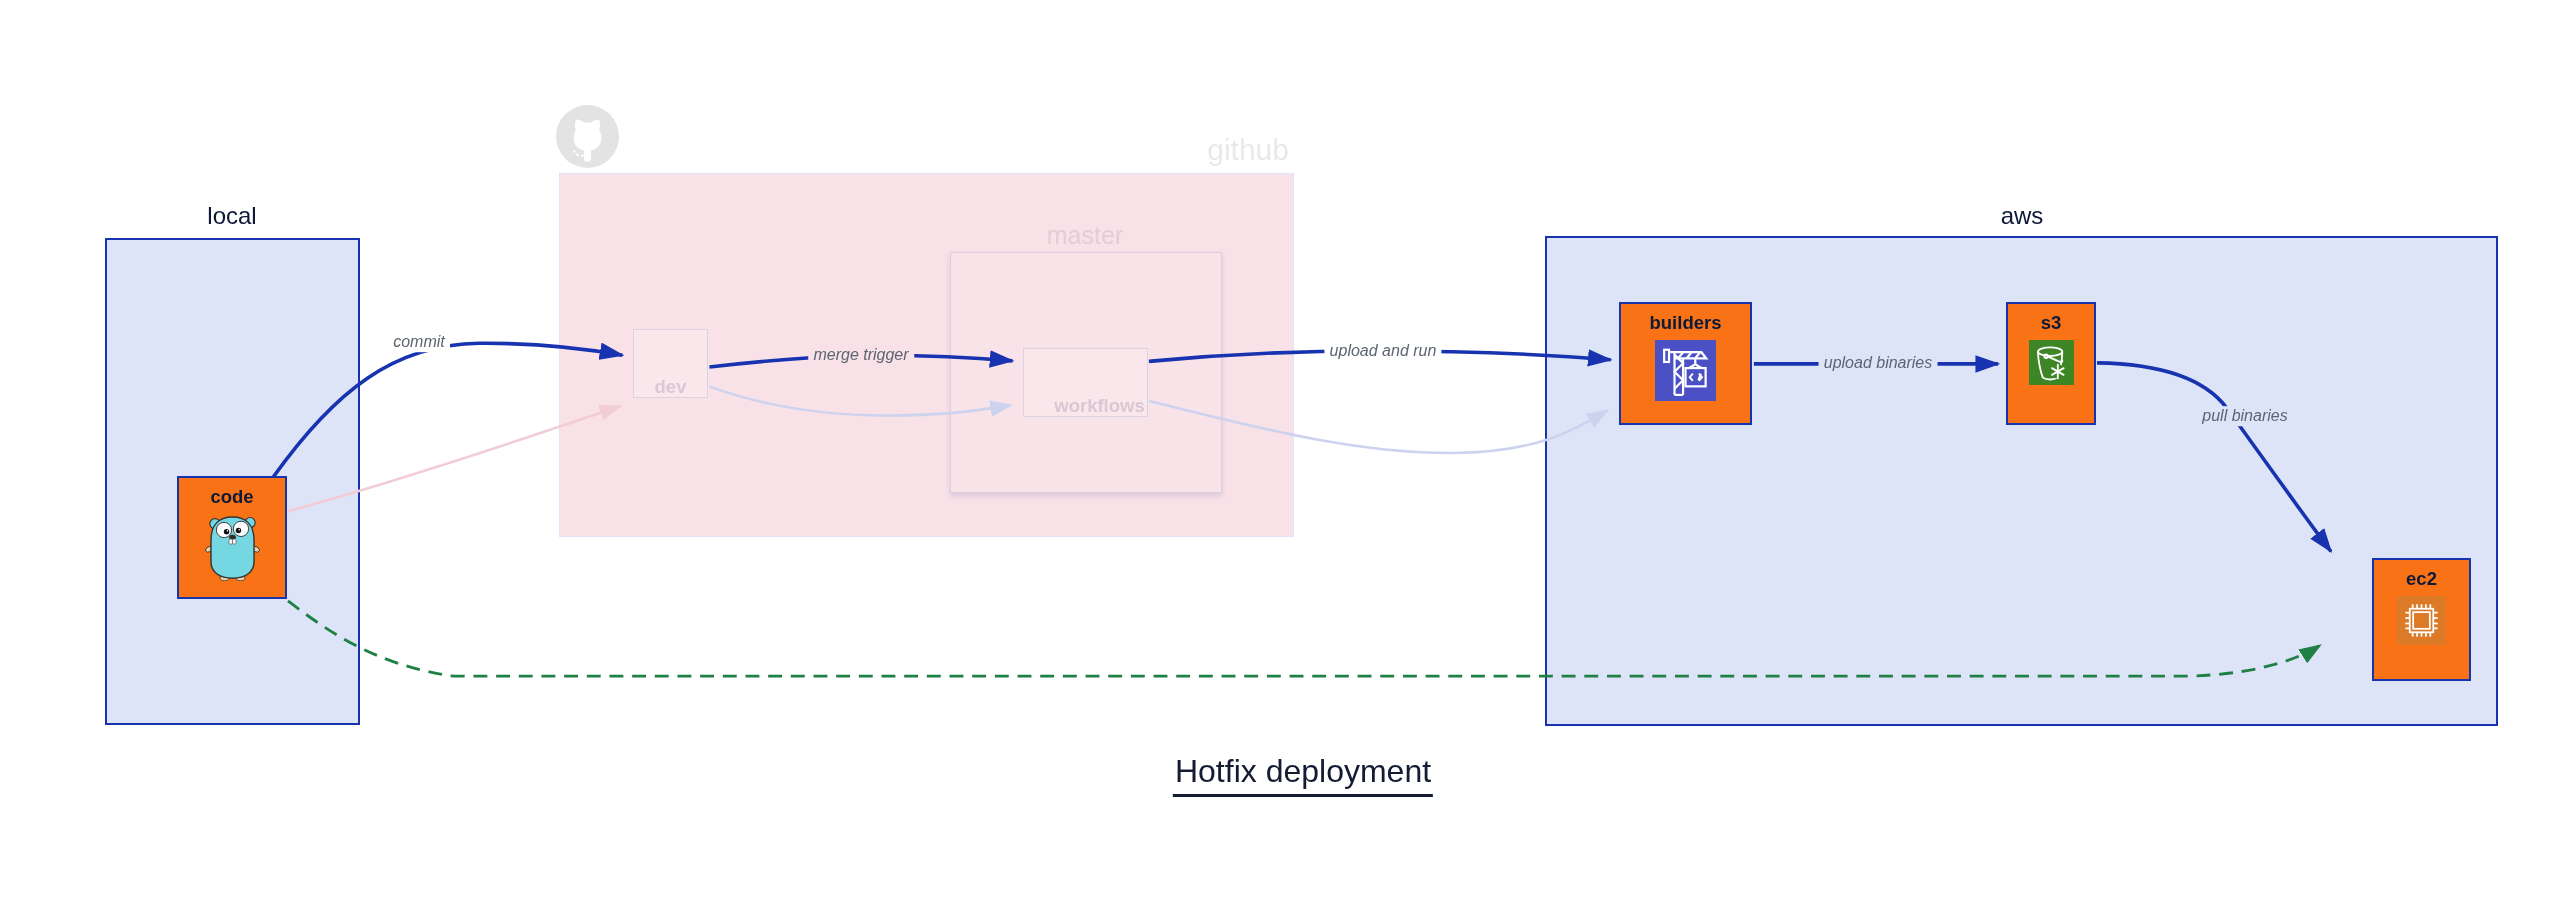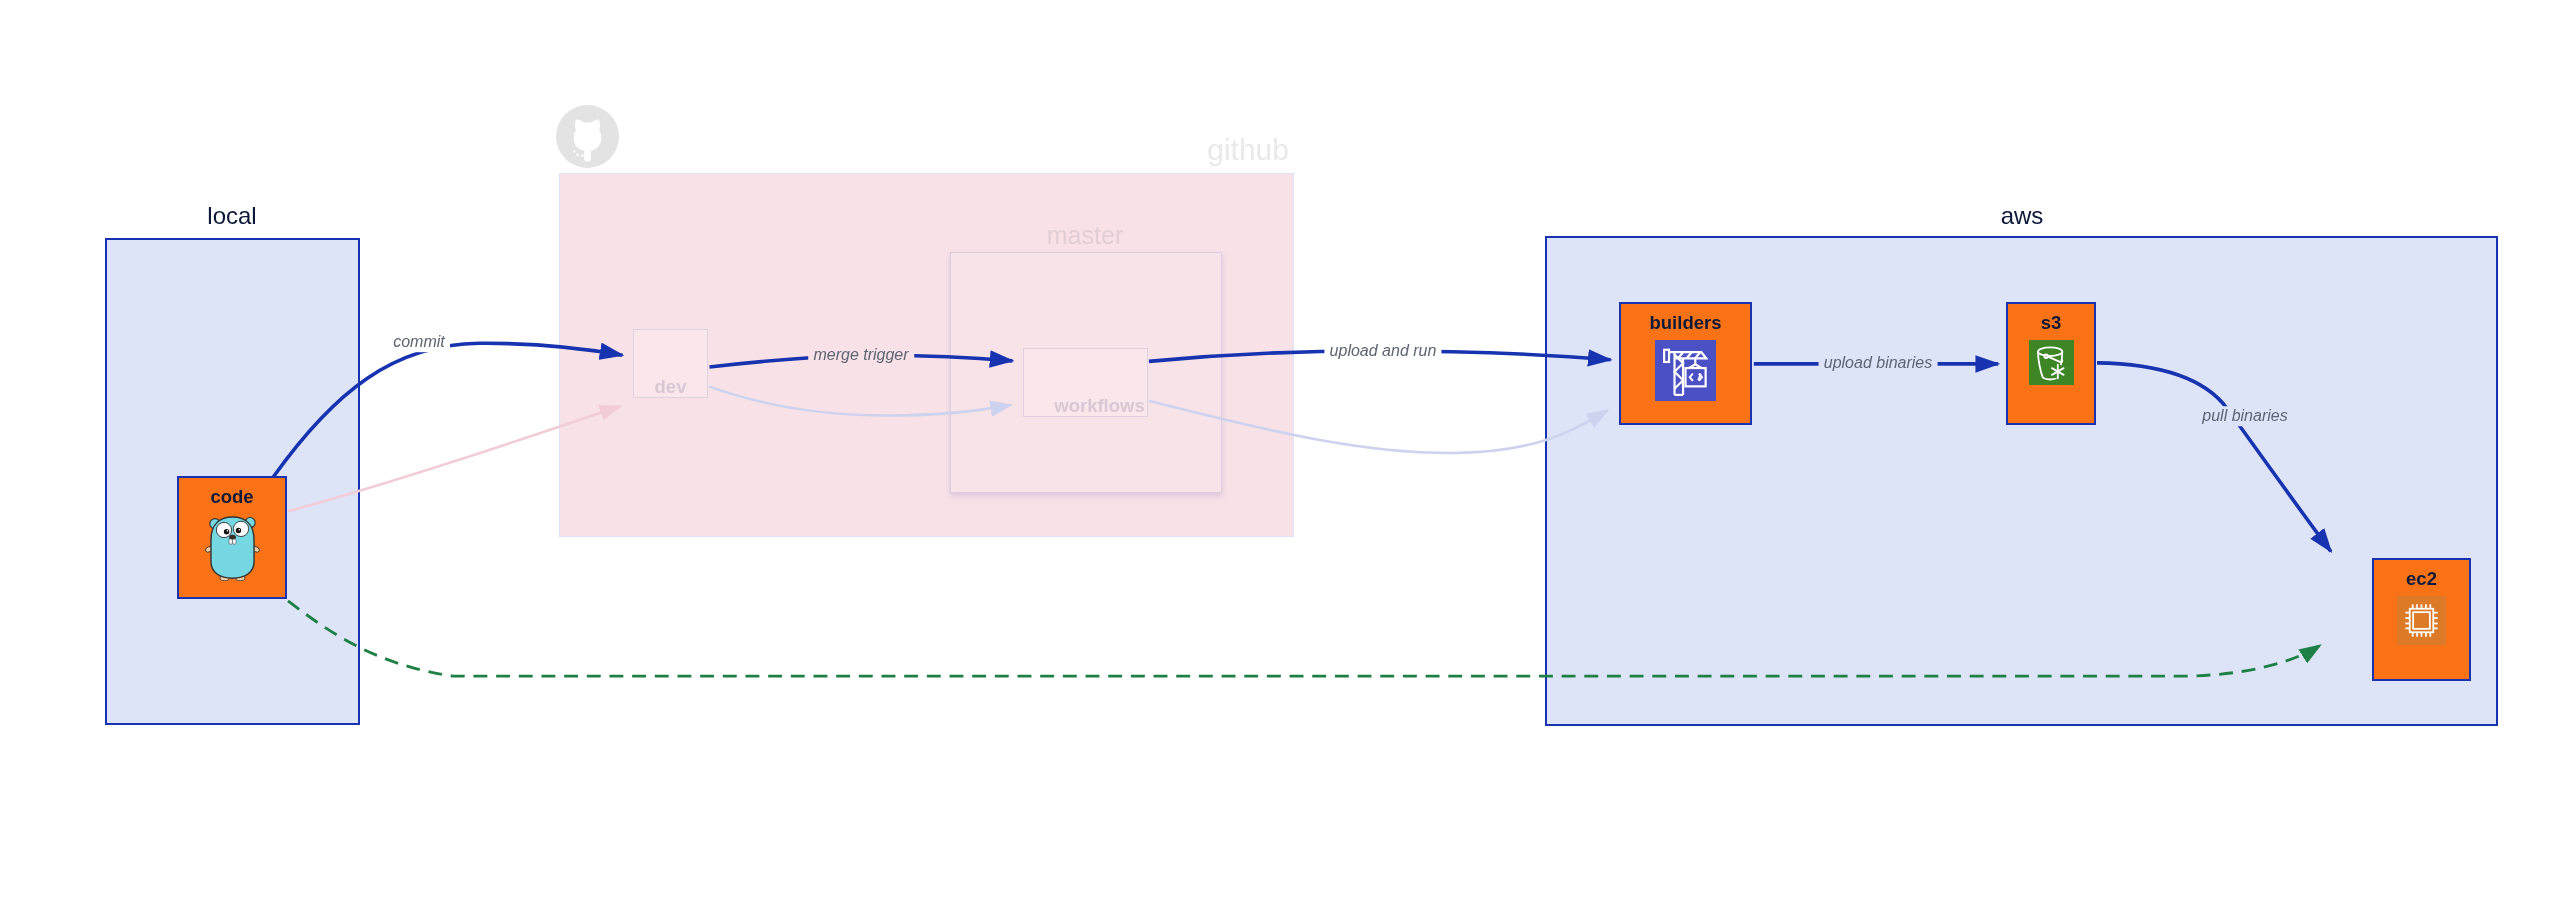--- a/index.html
+++ b/index.html
@@ -227,15 +227,16 @@
 
     <path d="M559,1166 C650,1236 740,1292 880,1312 L4240,1312 C4360,1310 4450,1286 4503,1252" fill="none" stroke="#1e8044" stroke-width="5.5" stroke-dasharray="27 17" marker-end="url(#ah-green)"></path>
   </svg>
 
   <div class="edge-label bg-white lbl-commit">commit</div>
   <div class="edge-label bg-pink  lbl-merge">merge trigger</div>
   <div class="edge-label bg-white lbl-uploadrun">upload and run</div>
   <div class="edge-label bg-blue  lbl-uploadbin">upload binaries</div>
   <div class="edge-label bg-blue  lbl-pullbin">pull binaries</div>
 
+  <div class="diagram-title">Hotfix deployment</div>
 
 </div>
 
 
 </body></html>

